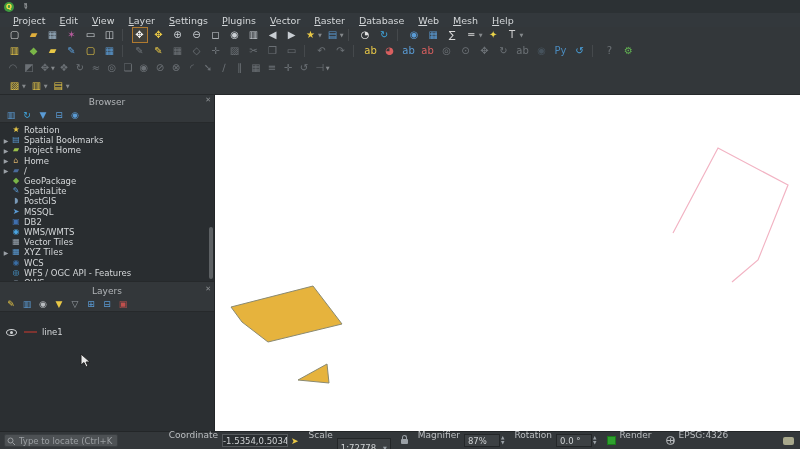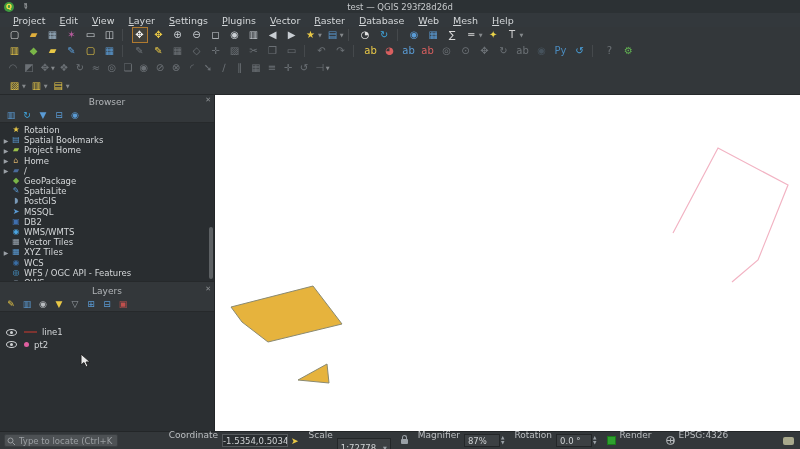--- a/index.html
+++ b/index.html
@@ -115,21 +115,20 @@
     border-top-color:#a8a88c; border-left-width:2px; border-right-width:2px; }
 </style>
 </head>
 <body>
 
 <div id="window">
 
   <div class="titlebar">
     <span class="qgis-logo">Q</span>
     <span class="pin-icon">✎</span>
-    <span class="title-text">test — QGIS 293f28d26d</span>
   </div>
 
   <div class="menubar" id="menubar">
       <span class="menu-item"><u>P</u>roject</span>
       <span class="menu-item"><u>E</u>dit</span>
       <span class="menu-item"><u>V</u>iew</span>
       <span class="menu-item"><u>L</u>ayer</span>
       <span class="menu-item"><u>S</u>ettings</span>
       <span class="menu-item"><u>P</u>lugins</span>
       <span class="menu-item"><u>V</u>ector</span>
@@ -358,25 +357,20 @@
           <span class="tb-icon" style="color: rgb(90, 155, 213);">⊞</span>
           <span class="tb-icon" style="color: rgb(90, 155, 213);">⊟</span>
           <span class="tb-icon" style="color: rgb(192, 80, 77);">▣</span>
         </div>
       <div class="layers-list" id="layers-list">
           <div class="layer-row">
             <span class="eye"></span>
             <span class="layer-sym sym-line" style="border-top-color: rgb(125, 52, 48);"></span>
             <span class="layer-label">line1</span>
           </div>
-          <div class="layer-row">
-            <span class="eye"></span>
-            <span class="layer-sym sym-point" style="background: rgb(223, 95, 159);"></span>
-            <span class="layer-label">pt2</span>
-          </div>
         </div>
     </div>
 
     <div class="canvas">
       <svg viewBox="0 0 585 336" preserveAspectRatio="none">
         <polygon class="feat-poly" points="98,191 16,212 27,227 53,247 127,229"></polygon>
         <polygon class="feat-poly" points="112,269 83,285 114,288"></polygon>
         <polyline class="feat-line" points="458,138 503,53 573,90 543,165 517,187"></polyline>
       </svg>
     </div>

